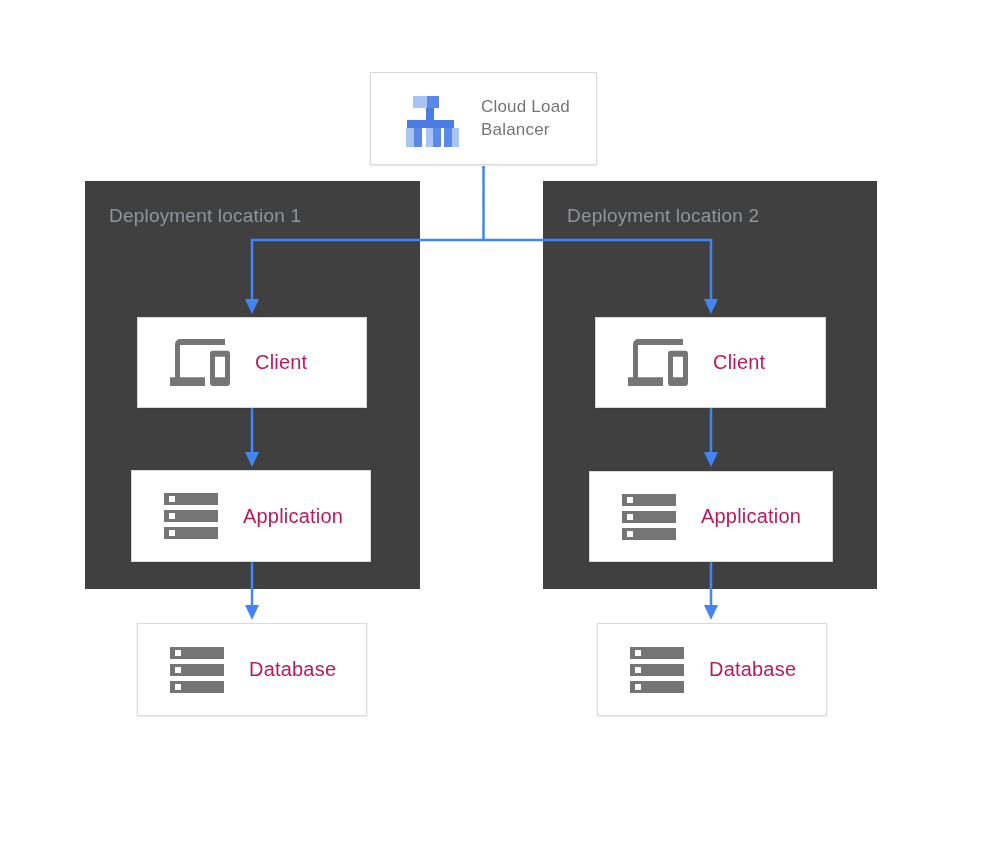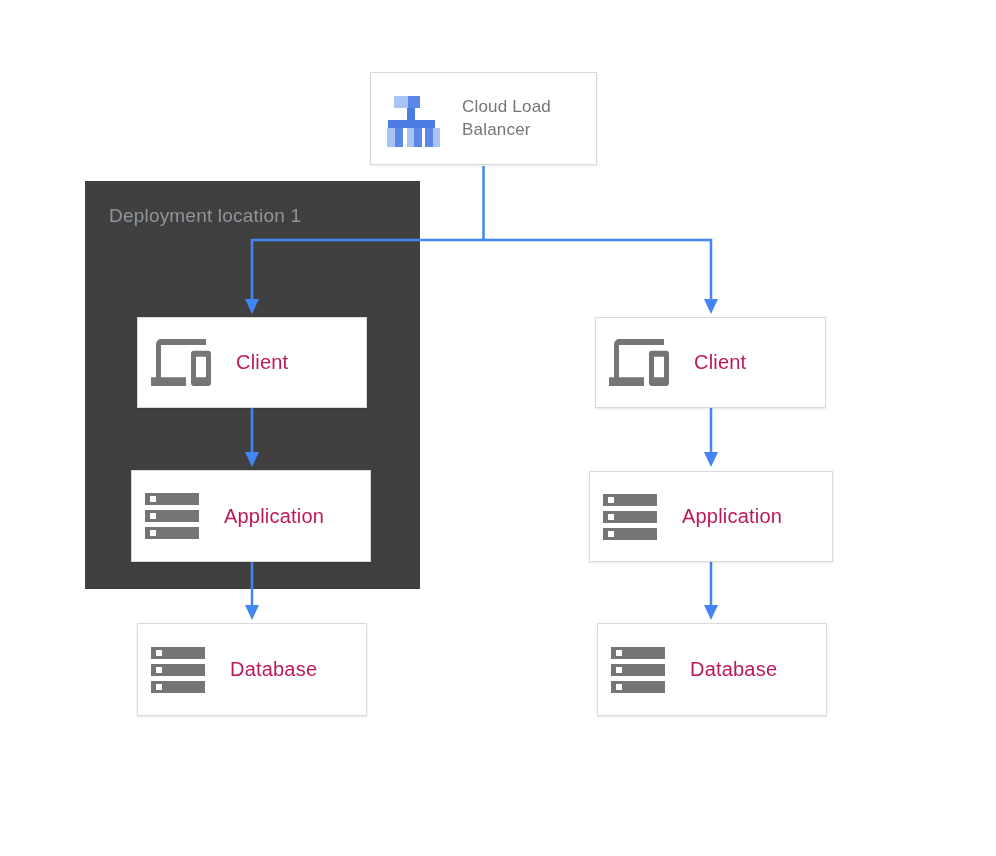--- a/index.html
+++ b/index.html
@@ -41,21 +41,21 @@
     z-index: 1;
   }
   .node {
     position: absolute;
     background: #ffffff;
     border: 1px solid #D8DADC;
     box-shadow: 0 1px 2px rgba(0,0,0,0.10);
     box-sizing: border-box;
     display: flex;
     align-items: center;
-    padding-left: 13px;
+    padding-left: 32px;
     gap: 25px;
     z-index: 2;
   }
   .node .label {
     font-size: 20px;
     color: #be185d;
     letter-spacing: 0.2px;
   }
   .node-lb { left: 370px; top: 72px;  width: 227px; height: 93px; gap: 22px; }
   .node-lb .label {
@@ -72,20 +72,23 @@
   .node-db-2     { left: 597px; top: 623px; width: 230px; height: 93px; }
   .icon { display: flex; align-items: center; justify-content: center; }
 </style>
 </head>
 <body>
 
 <div class="canvas">
 
   <div class="panel panel-1">
     <div class="panel-title">Deployment location 1</div>
+  </div>
+  <div class="panel panel-2">
+    <div class="panel-title">Deployment location 2</div>
   </div>
 
   <svg class="connectors" viewBox="0 0 996 856" xmlns="http://www.w3.org/2000/svg">
     <g stroke="#4285F4" stroke-width="2.5" fill="none">
       <path d="M483.5 166 L483.5 240"></path>
       <path d="M252 300 L252 240 L711 240 L711 300"></path>
       <path d="M252 408 L252 452"></path>
       <path d="M252 562 L252 605"></path>
       <path d="M711 408 L711 452"></path>
       <path d="M711 562 L711 605"></path>

